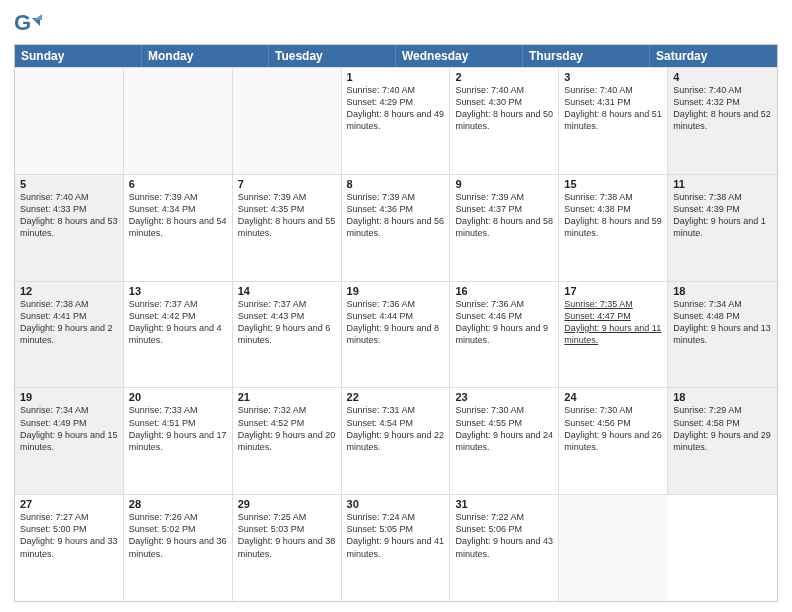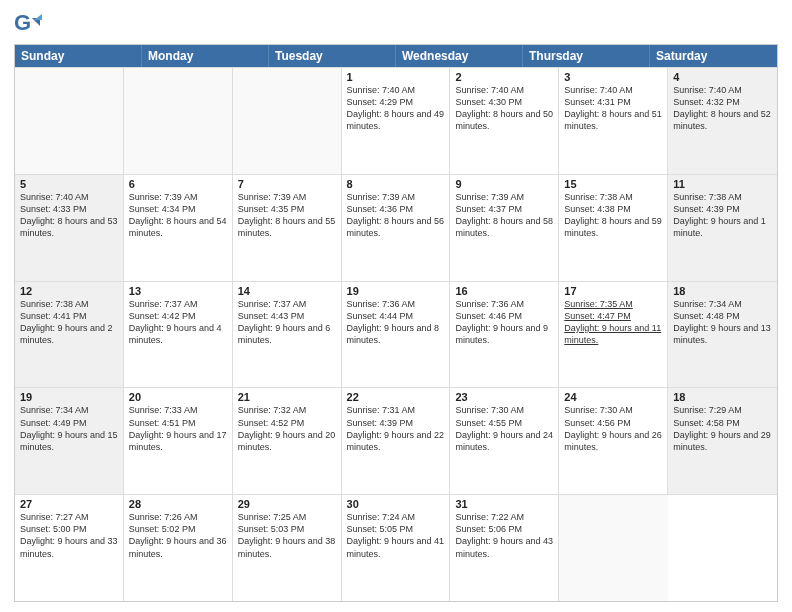--- a/index.html
+++ b/index.html
@@ -279,21 +279,21 @@
           </div>
           <div class="cal-cell">
             <span class="day-num">21</span>
             <div class="cell-text" style="white-space: pre-line;">Sunrise: 7:32 AM
 Sunset: 4:52 PM
 Daylight: 9 hours and 20 minutes.</div>
           </div>
           <div class="cal-cell">
             <span class="day-num">22</span>
             <div class="cell-text" style="white-space: pre-line;">Sunrise: 7:31 AM
-Sunset: 4:39 PM
+Sunset: 4:54 PM
 Daylight: 9 hours and 22 minutes.</div>
           </div>
           <div class="cal-cell">
             <span class="day-num">23</span>
             <div class="cell-text" style="white-space: pre-line;">Sunrise: 7:30 AM
 Sunset: 4:55 PM
 Daylight: 9 hours and 24 minutes.</div>
           </div>
           <div class="cal-cell">
             <span class="day-num">24</span>

